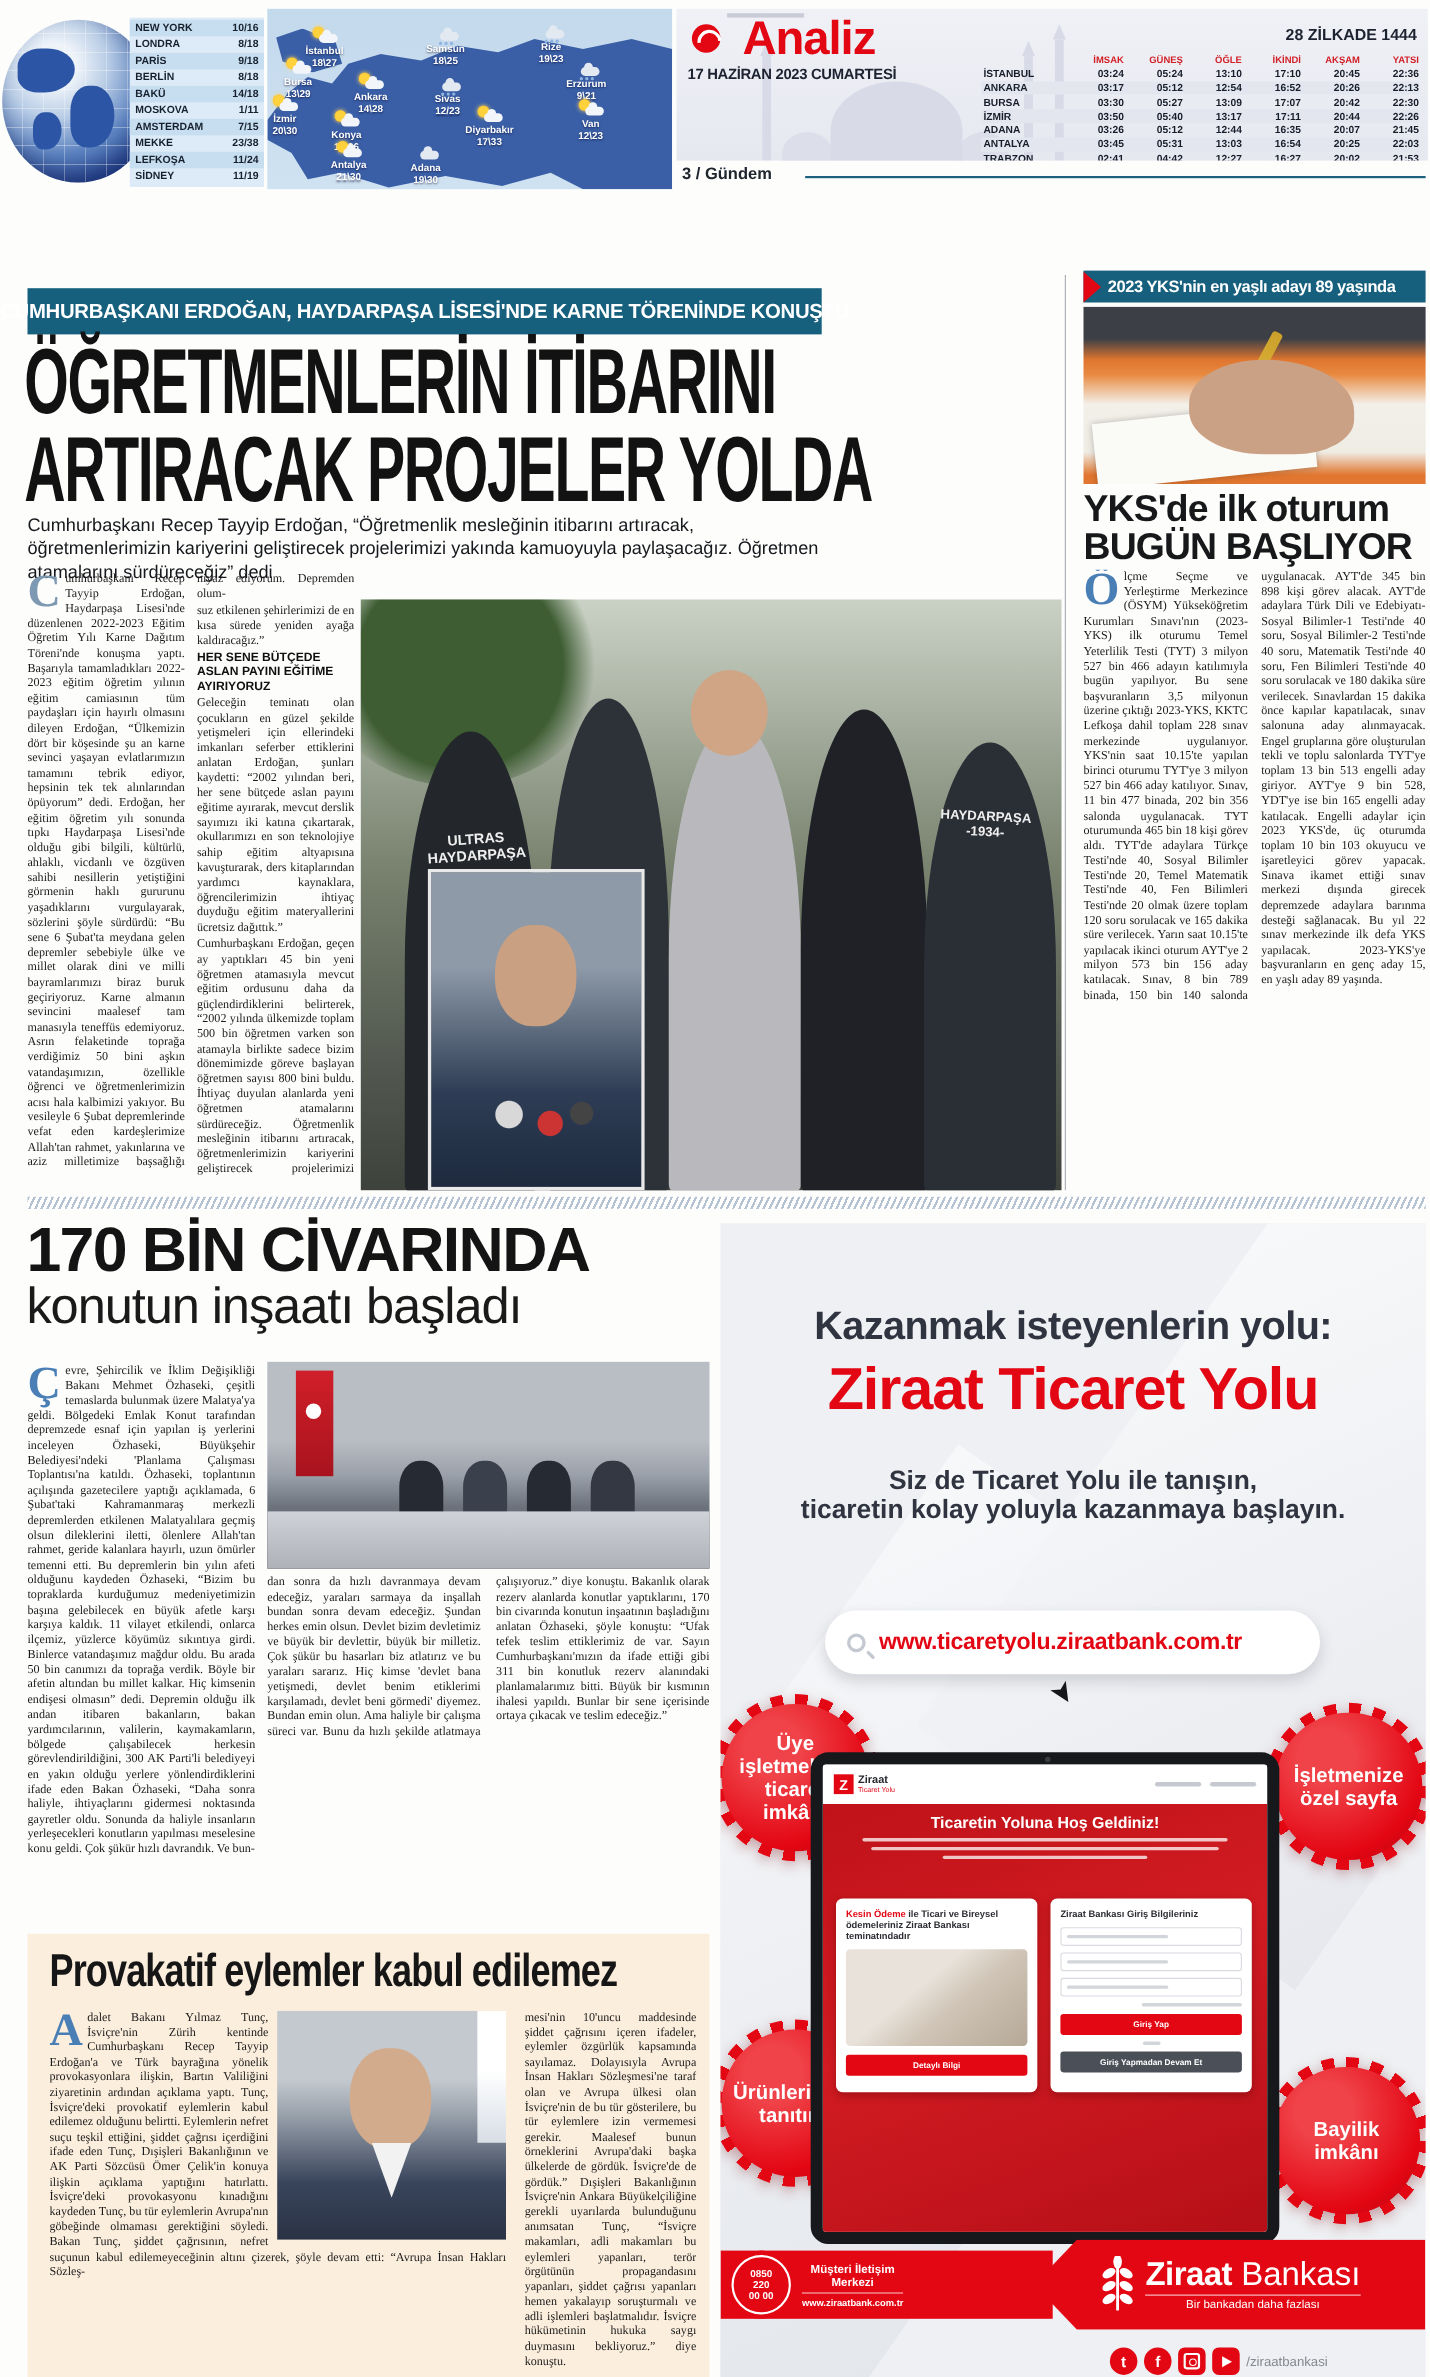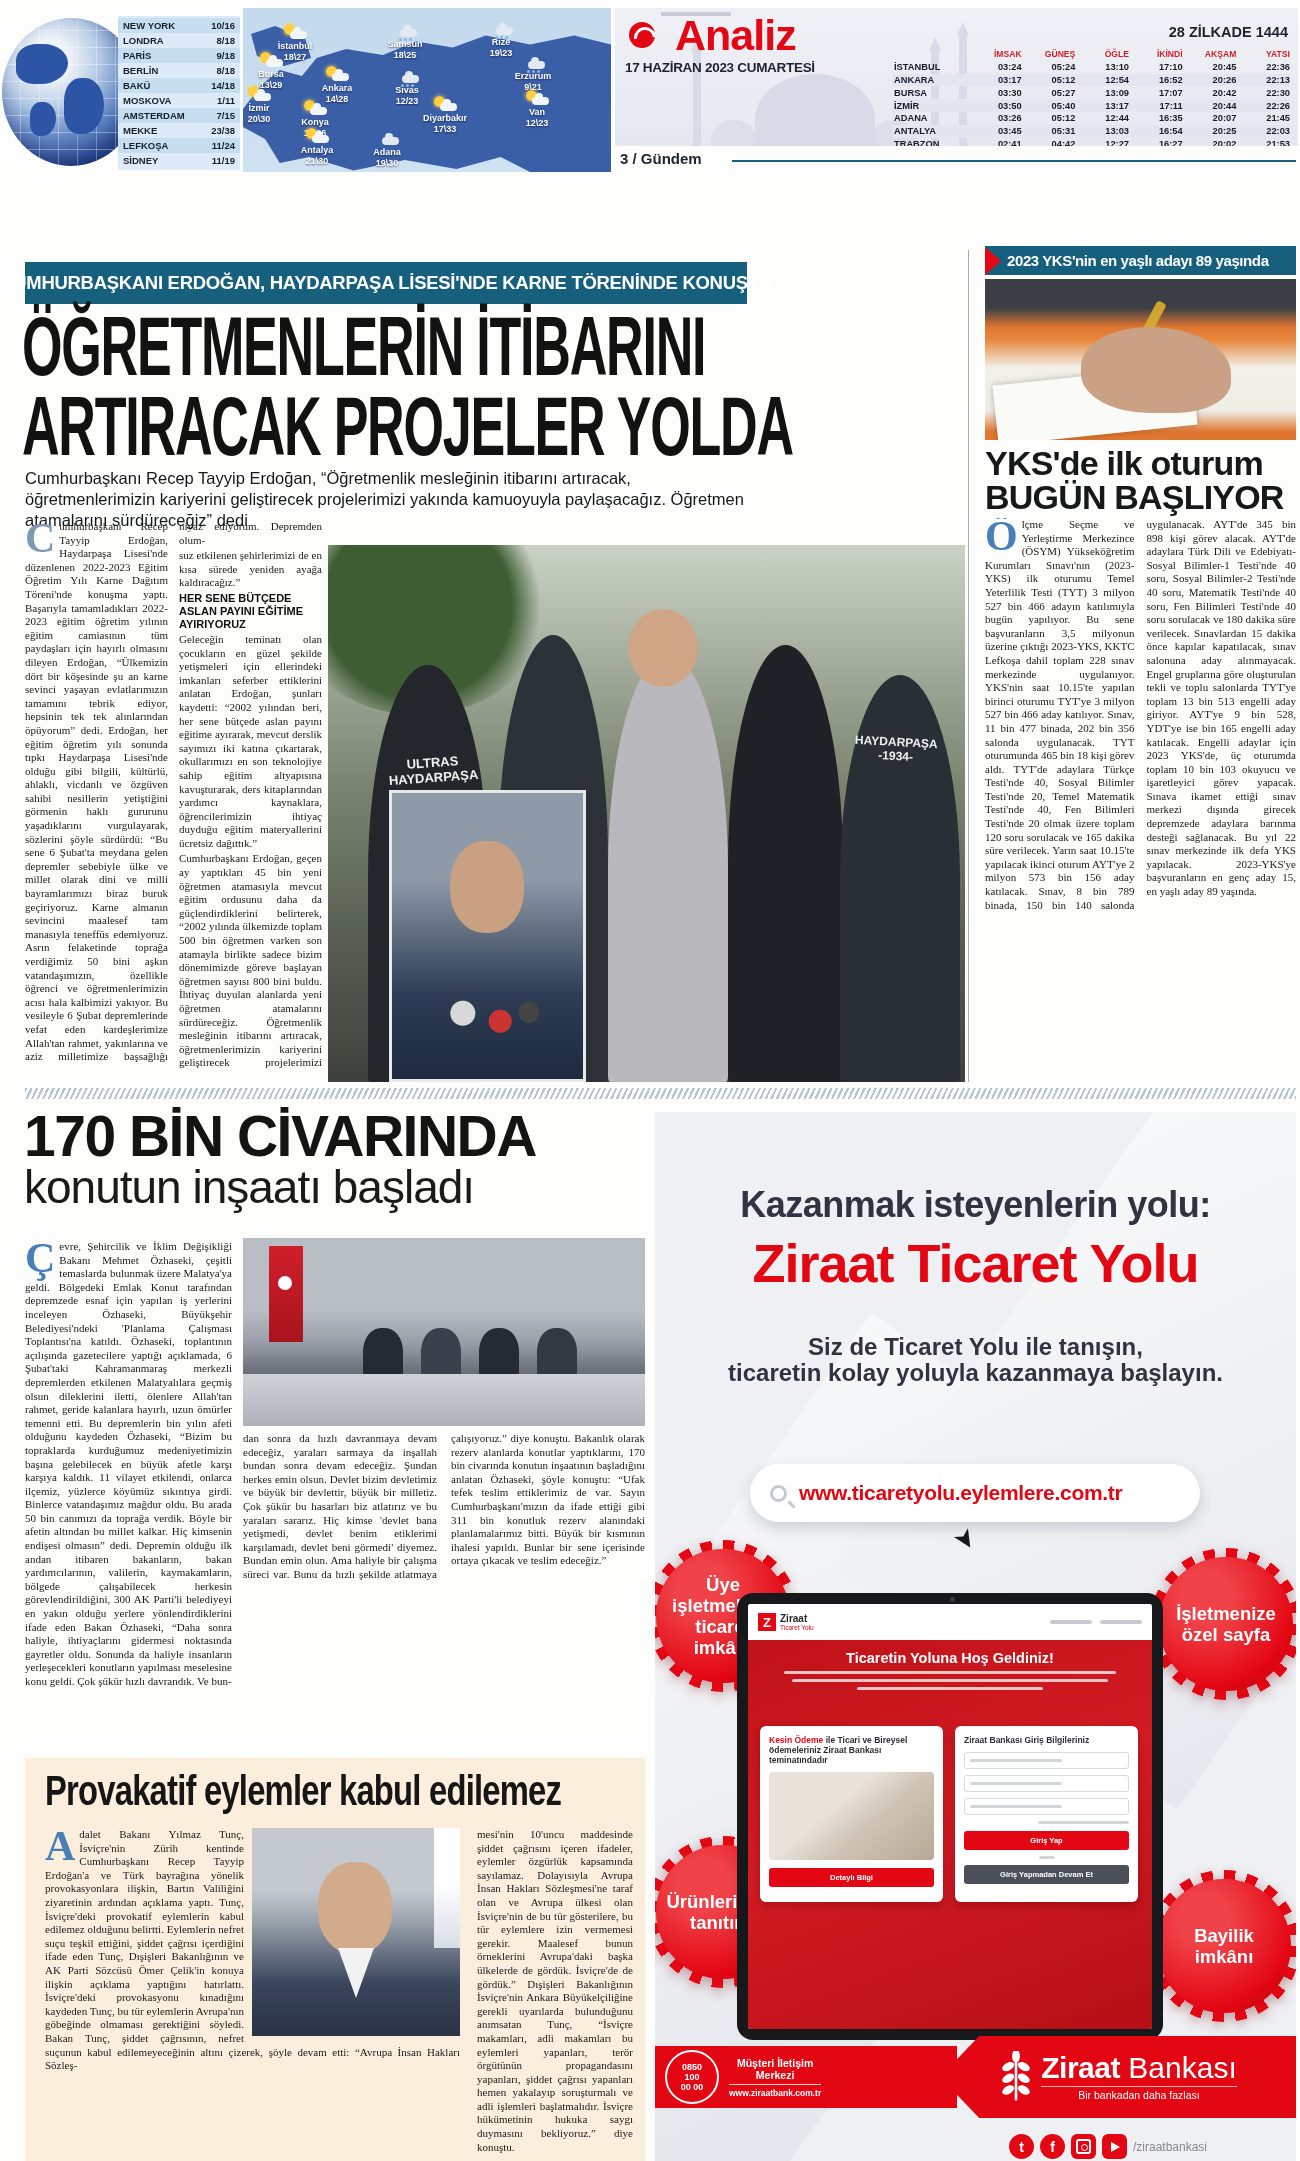--- a/index.html
+++ b/index.html
@@ -535,21 +535,21 @@
 
     <div class="ad-k1" data-name="ad-tagline">Kazanmak isteyenlerin yolu:</div>
     <div class="ad-k2" data-name="ad-product-name">Ziraat Ticaret Yolu</div>
     <div class="ad-sub" data-name="ad-subtitle">
       <div>Siz de Ticaret Yolu ile tanışın,</div>
       <div>ticaretin kolay yoluyla kazanmaya başlayın.</div>
     </div>
 
     <div class="pill" data-name="ad-url-searchbar">
       <span class="mag" data-name="search-icon"></span>
-      <span class="url" data-name="ad-url">www.ticaretyolu.eylemlere.com.tr</span>
+      <span class="url" data-name="ad-url">www.ticaretyolu.ziraatbank.com.tr</span>
     </div>
     <div class="cursor" data-name="cursor-arrow-icon">➤</div>
 
     <div class="burst b1" data-name="ad-badge-uye">
         <span>Üye işletmelerle ticaret imkânı</span>
       </div>
     <div class="burst b2" data-name="ad-badge-isletme">
         <span>İşletmenize özel sayfa</span>
       </div>
     <div class="burst b3" data-name="ad-badge-urun">
@@ -604,21 +604,21 @@
             </div>
           </div>
         </div>
       </div>
     </div>
 
     <div class="ribbon-l" data-name="contact-ribbon">
       <div class="ring" data-name="phone-badge">
         <span>
           <div>0850</div>
-          <div>100</div>
+          <div>220</div>
           <div>00 00</div>
         </span>
       </div>
       <div class="cinfo" data-name="contact-center-info">
         <div class="c1" data-name="contact-center-label">
           <div>Müşteri İletişim</div>
           <div>Merkezi</div>
         </div>
         <div class="c2" data-name="bank-website">www.ziraatbank.com.tr</div>
       </div>

